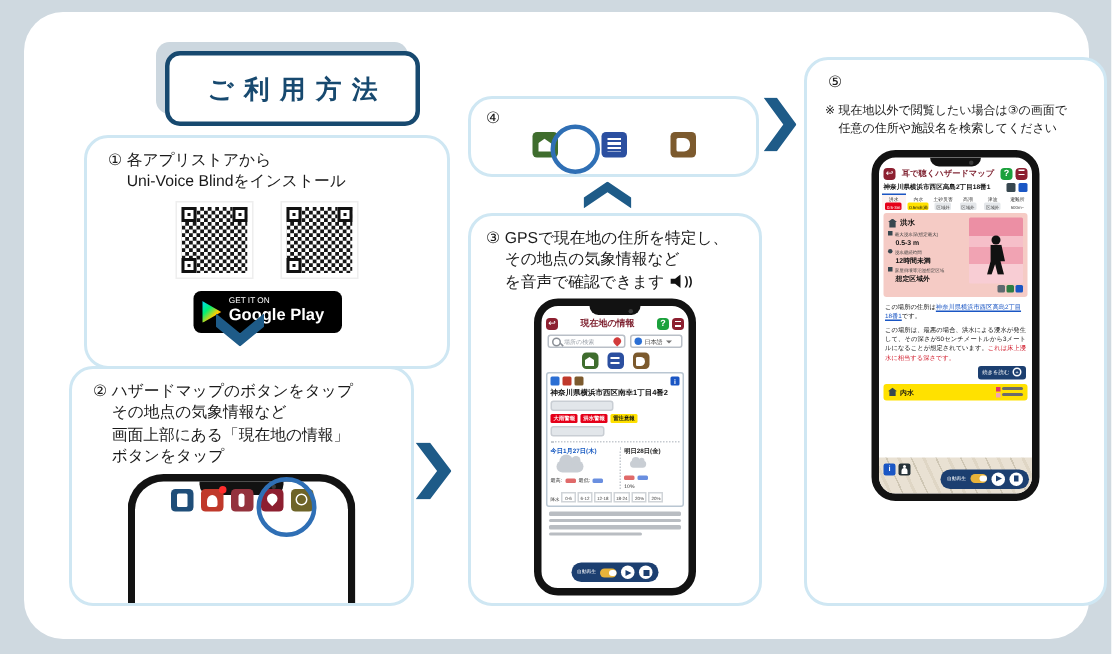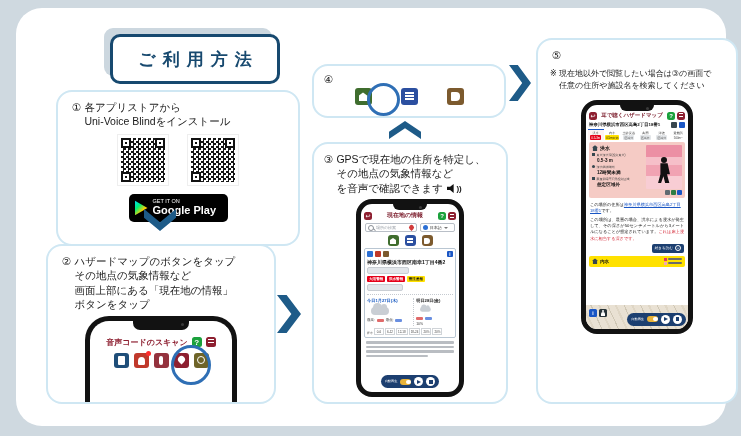--- a/index.html
+++ b/index.html
@@ -272,25 +272,20 @@
         <span class="num">②</span>
         <span>
           <span>ハザードマップのボタンをタップ</span><br>
           <span>その地点の気象情報など</span><br>
           <span>画面上部にある「現在地の情報」</span><br>
           <span>ボタンをタップ</span>
         </span>
       </div>
       <div class="phone" id="phone2">
         <div class="notch"></div>
-        <div class="p2-row1">
-          <span class="p2-scan">音声コードのスキャン</span>
-          <span class="sq help-sq" style="width:10px;height:10px;">?</span>
-          <span class="sq menu-sq" style="width:10px;height:10px;"></span>
-        </div>
         <div class="p2-icons">
           <span class="app-ic ic-doc"></span>
           <span class="app-ic ic-bell"></span>
           <span class="app-ic ic-mic"></span>
           <span class="app-ic ic-pin"></span>
           <span class="app-ic ic-compass"></span>
           <span class="hl-circle" id="p2-circle"></span>
         </div>
       </div>
     </div>

